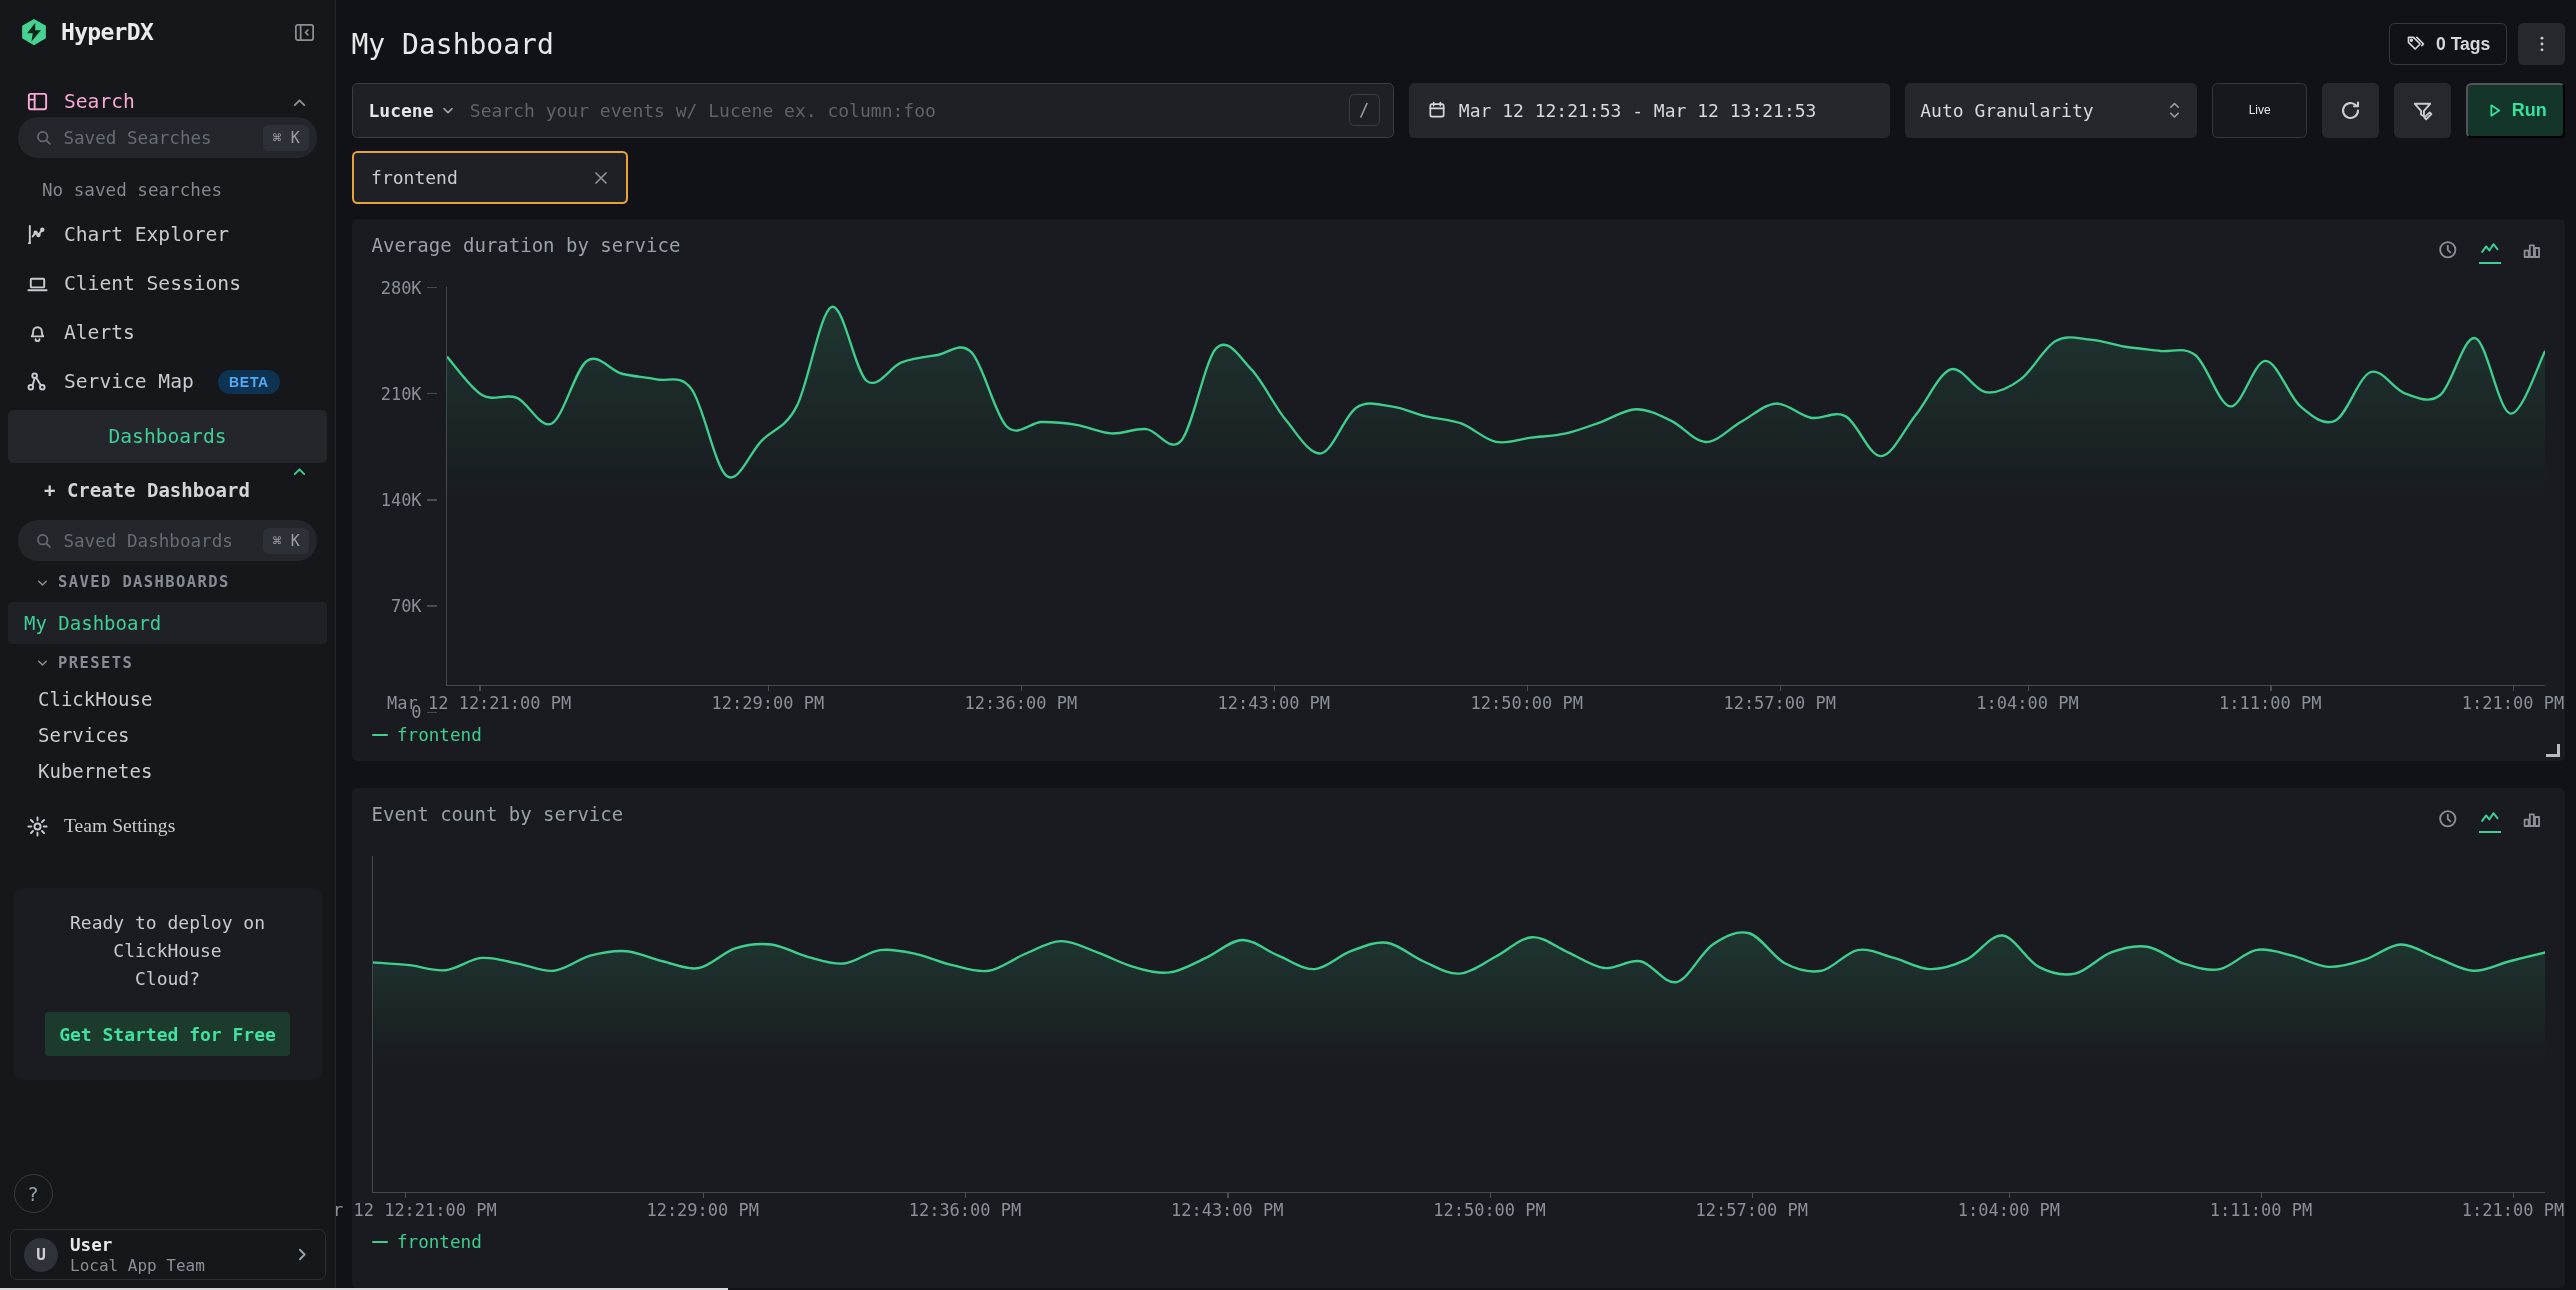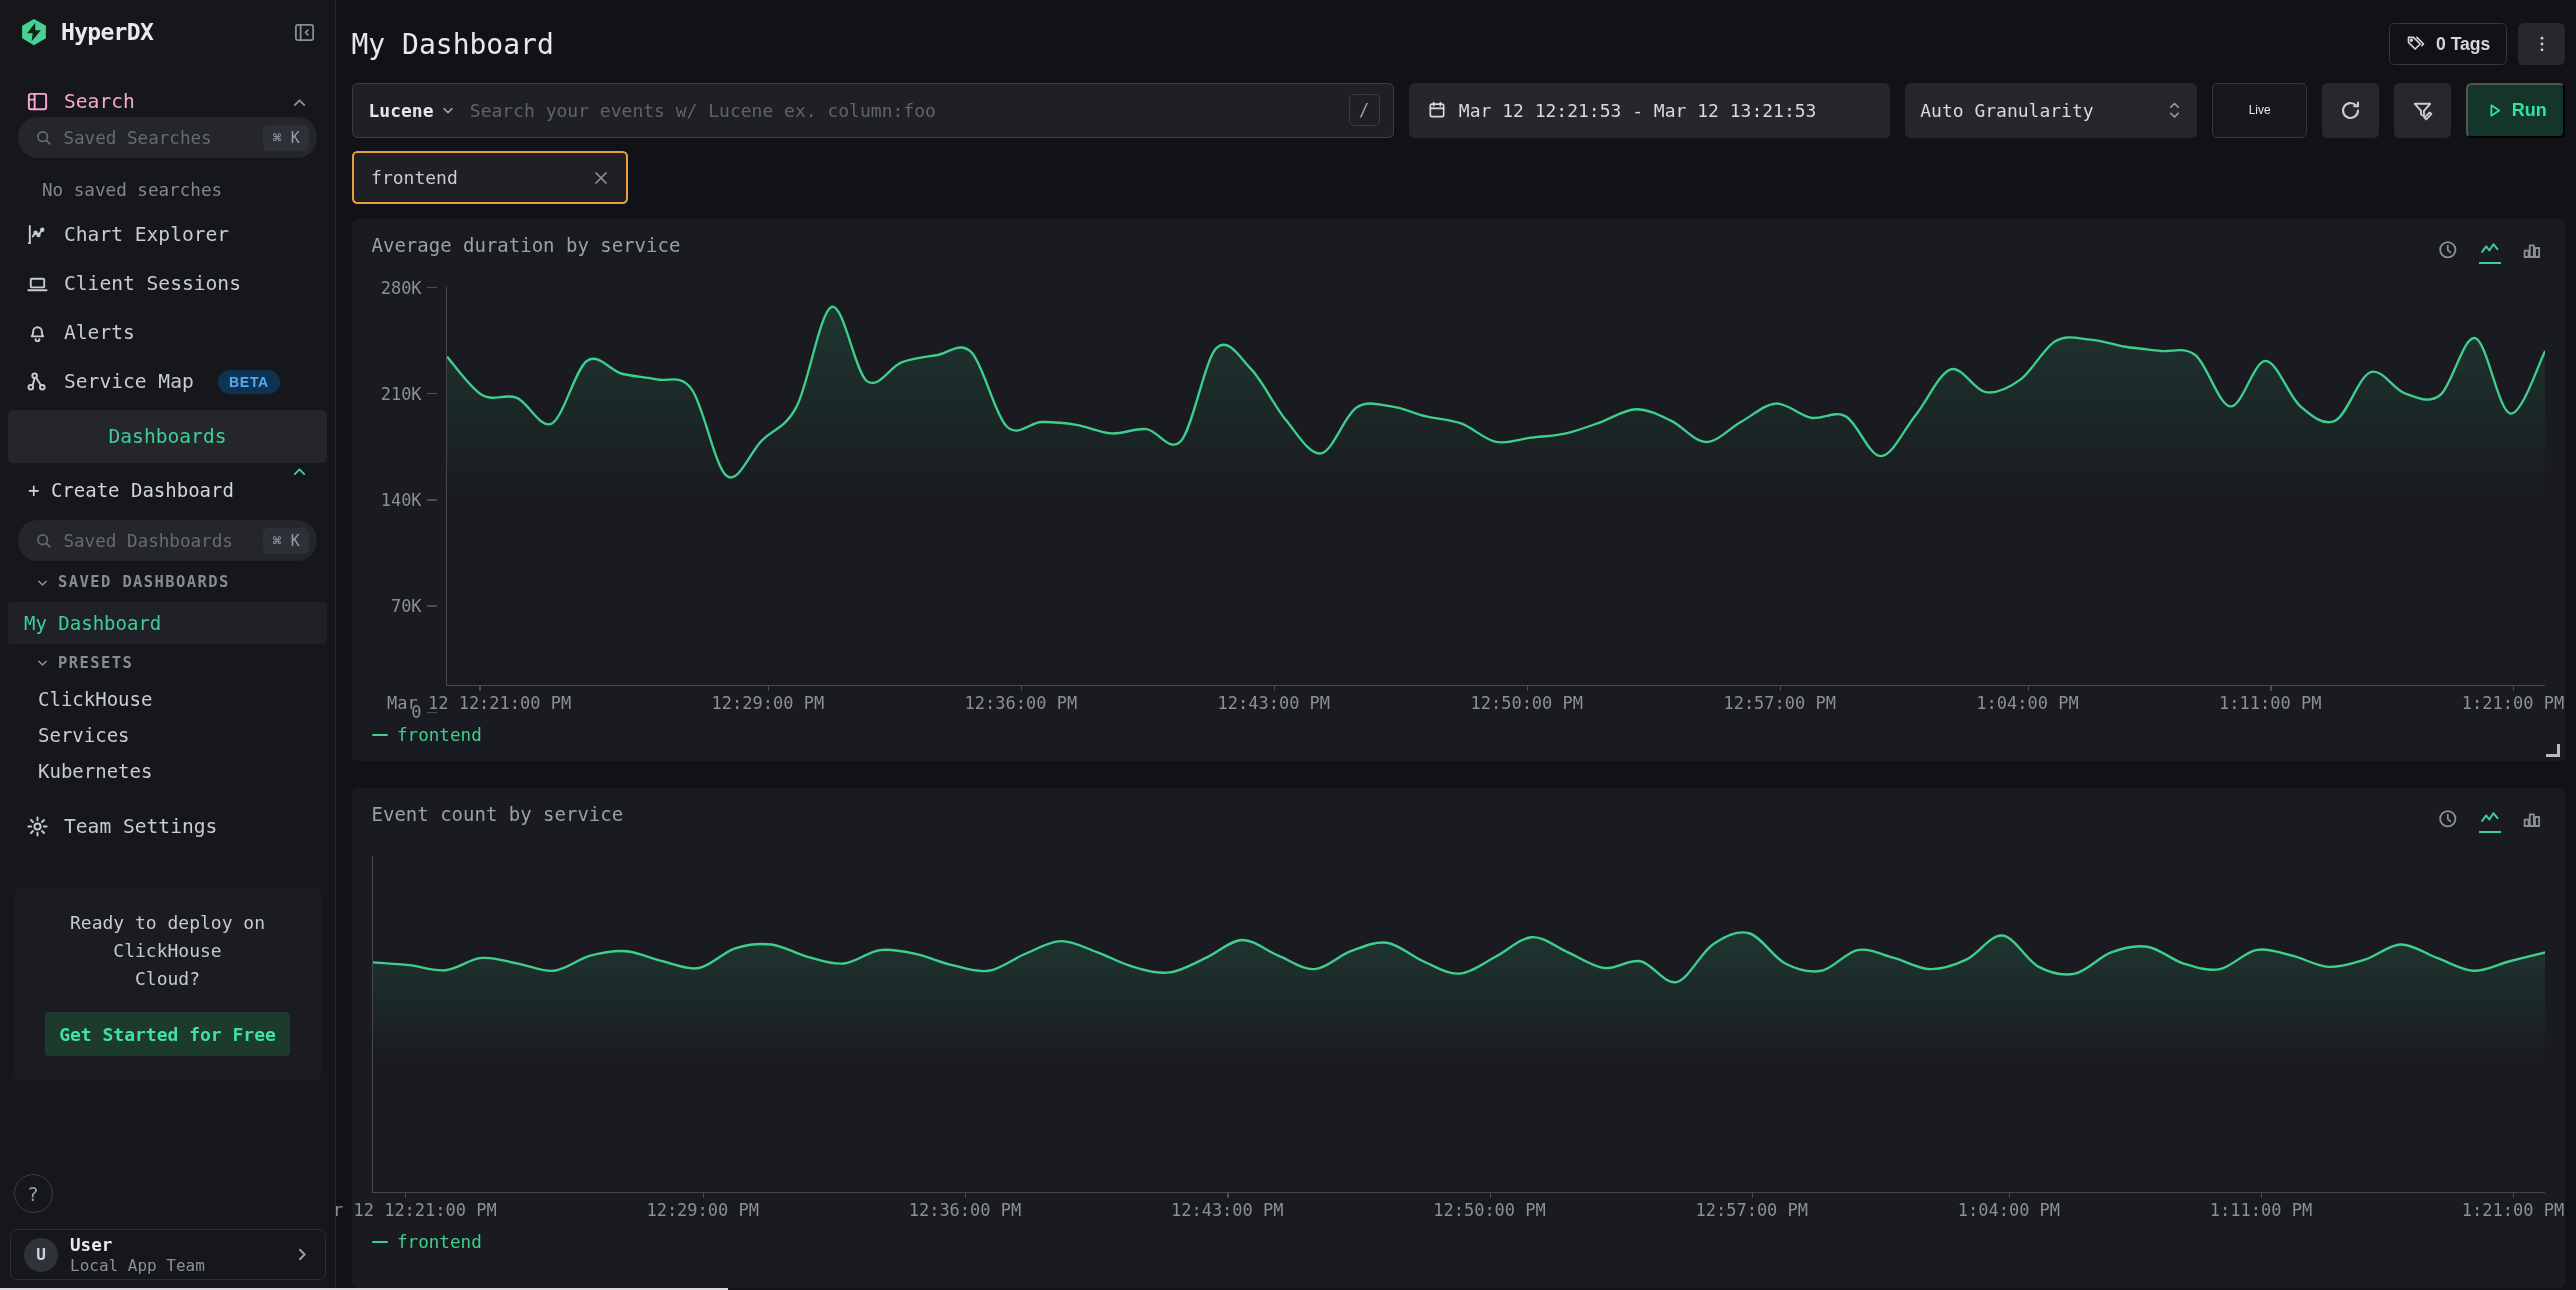--- a/index.html
+++ b/index.html
@@ -31,25 +31,25 @@
   .kbd { margin-left:auto; background:#2d3036; border-radius:5.4px; padding:4px 9.5px; font-size:15px; color:#9aa0a8; }
   .no-saved { margin:19px 0 10.8px 42px; font-size:17.6px; color:#83878f; }
   .nav-item { height:49px; display:flex; align-items:center; gap:15px; padding:0 26px; font-size:19.6px; color:#c8ccd2; cursor:pointer; }
   .badge-beta { margin-left:9.5px; background:#0e3352; color:#55aaf2; font-size:14px; font-weight:bold; padding:4px 10.8px; border-radius:675px; letter-spacing:0.7px; }
   .nav-item.active {
     margin:4px 8px 0; padding:0 17.6px; height:53px; background:#24262c; border-radius:5.4px;
     color:#3ecf96;
     flex-direction:column;
   }
   .nav-item.active .chev { margin-left:auto; color:#3ecf96; }
-  .create-row { height:53px; display:flex; align-items:center; padding:0 28px; font-size:19px; color:#d2d5da; cursor:pointer; }
+  .create-row { height:53px; display:flex; align-items:center; padding:0 44px; font-size:19px; color:#d2d5da; cursor:pointer;font-weight:bold; }
   .section-label { height:36px; display:flex; align-items:center; gap:8px; padding-left:35px; color:#878b93; font-size:15.5px; font-weight:bold; letter-spacing:1.4px; }
   .saved-item { margin:1.4px 8px; height:42px; display:flex; align-items:center; padding:0 16px; background:#1f2126; border-radius:4px; color:#3ecf96; font-size:19px; cursor:pointer; }
   .preset-item { height:36px; display:flex; align-items:center; padding-left:38px; color:#c8ccd2; font-size:19px; cursor:pointer; }
-  .team-row { margin-top:10.8px; height:53px; display:flex; align-items:center; gap:15px; padding:0 26px; font-size:19.6px; color:#c8ccd2; cursor:pointer; }
+  .team-row { margin-top:10.8px; height:53px; display:flex; align-items:center; gap:15px; padding:0 26px; font-size:19.6px; color:#c8ccd2; cursor:pointer;font-family:Liberation Serif, serif; }
   .promo { margin:35px 13.5px 0; background:#1a1c21; border-radius:6.8px; padding:21.6px 15px 24px; text-align:center; color:#c6cad1; font-size:18px; line-height:1.55; }
   .cta { margin:19px auto 0; display:block; width:88%; background:#1d3b2d; color:#3fe2a0; font-weight:bold; font-size:18px; padding:11.5px 0; border-radius:4px; border:none; font-family:"DejaVu Sans Mono", monospace; cursor:pointer; }
   .side-spacer { flex:1; }
   .help-btn { margin:0 0 16px 13.5px; width:39px; height:39px; border:1.4px solid #393c43; border-radius:50%; display:flex; align-items:center; justify-content:center; color:#9aa0a8; font-size:19px; cursor:pointer; }
   .user-card { margin:0 9.5px 10.8px; border:1.4px solid #2b2e34; border-radius:6.8px; height:51px; display:flex; align-items:center; gap:12px; padding:0 13.5px; cursor:pointer; }
   .avatar { width:34px; height:34px; border-radius:50%; background:#2f3238; color:#cdd1d7; font-weight:bold; font-size:16px; display:flex; align-items:center; justify-content:center; }
   .user-name { font-size:17.6px; font-weight:bold; color:#e8eaee; line-height:1.2; }
   .user-team { font-size:16px; color:#8b8f98; line-height:1.2; }
   .user-chev { margin-left:auto; color:#9aa0a8; }
 

